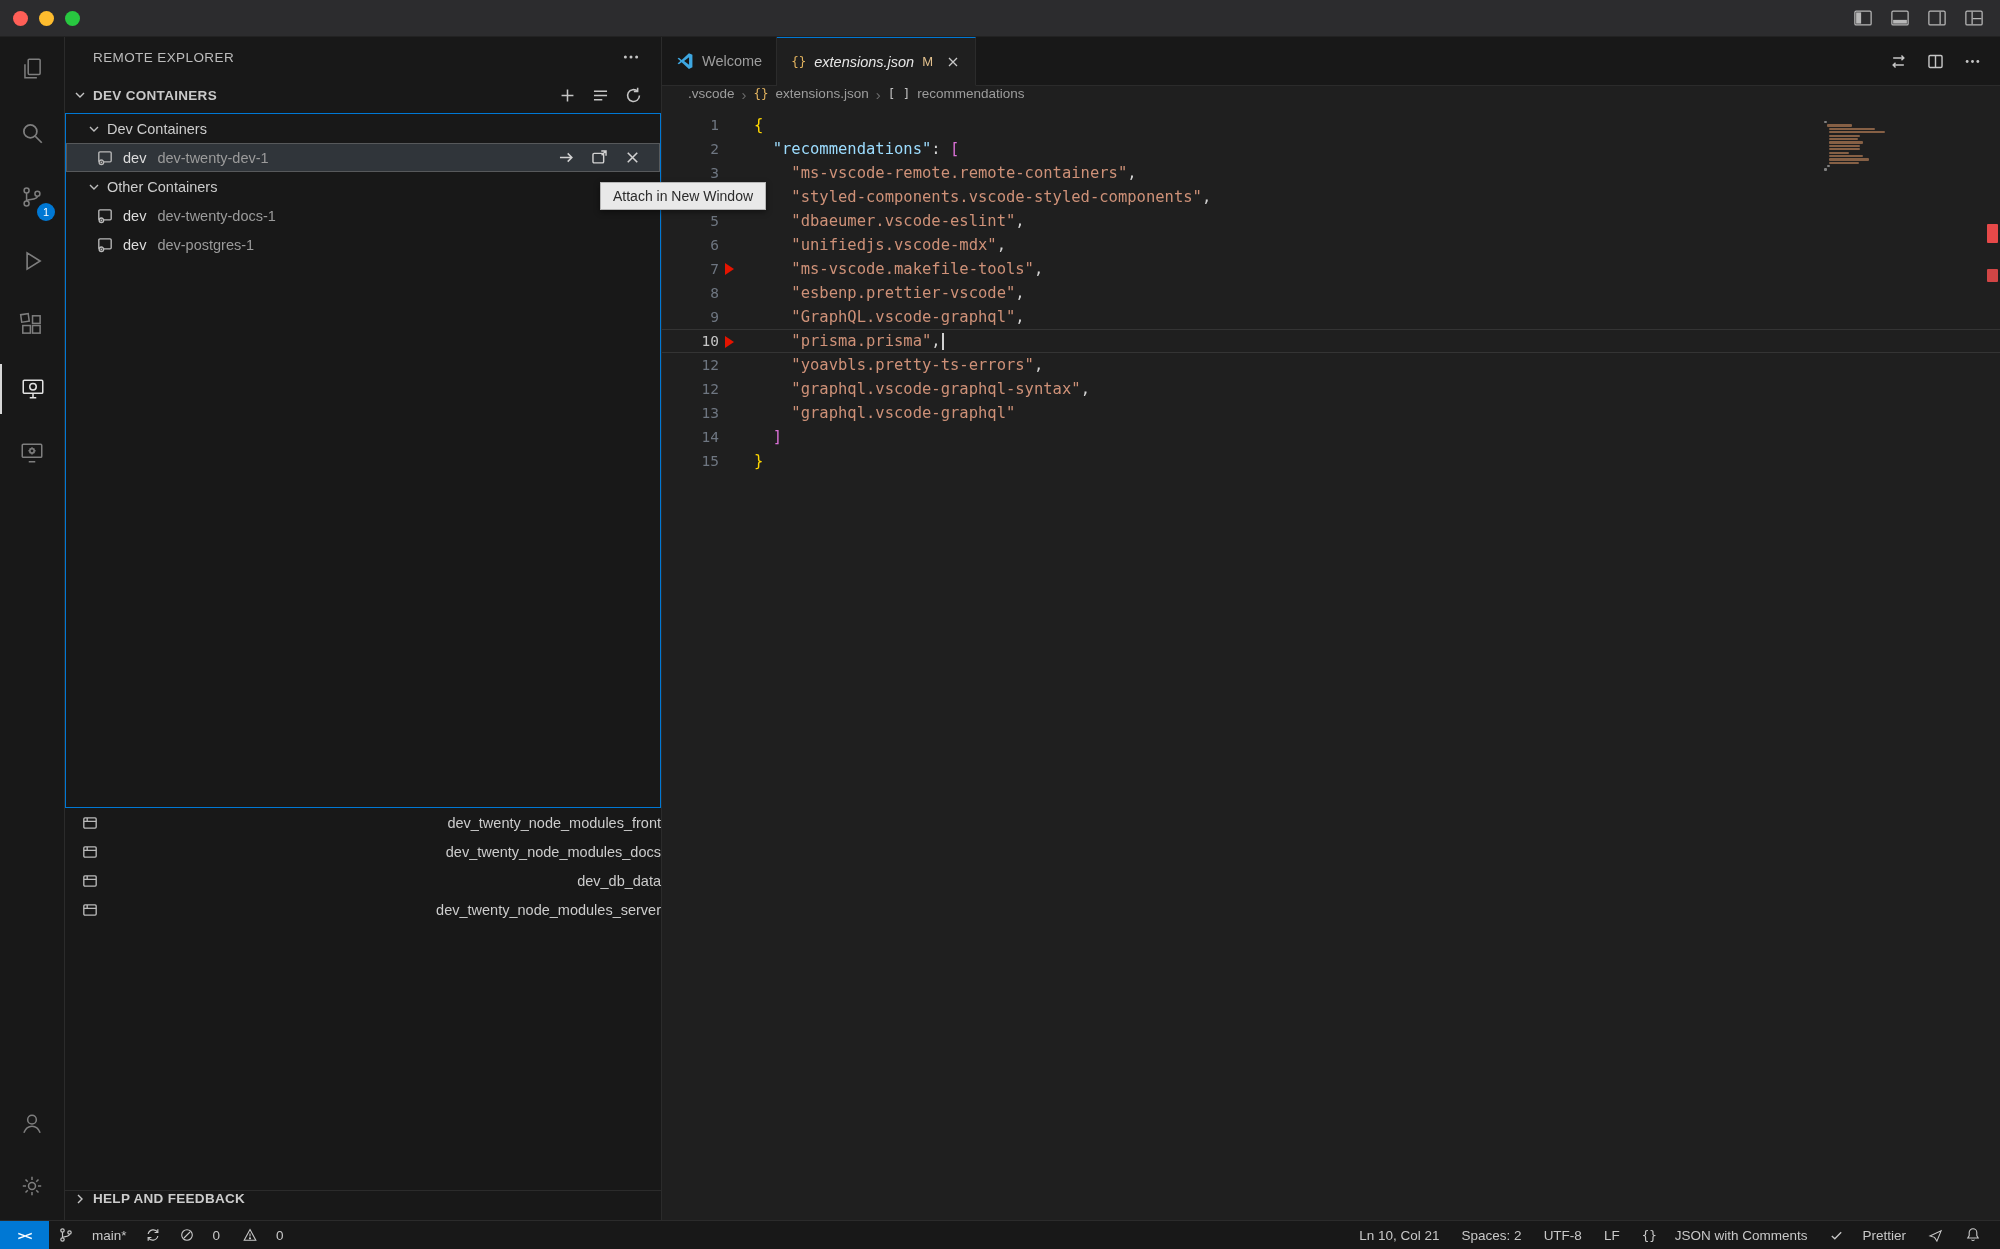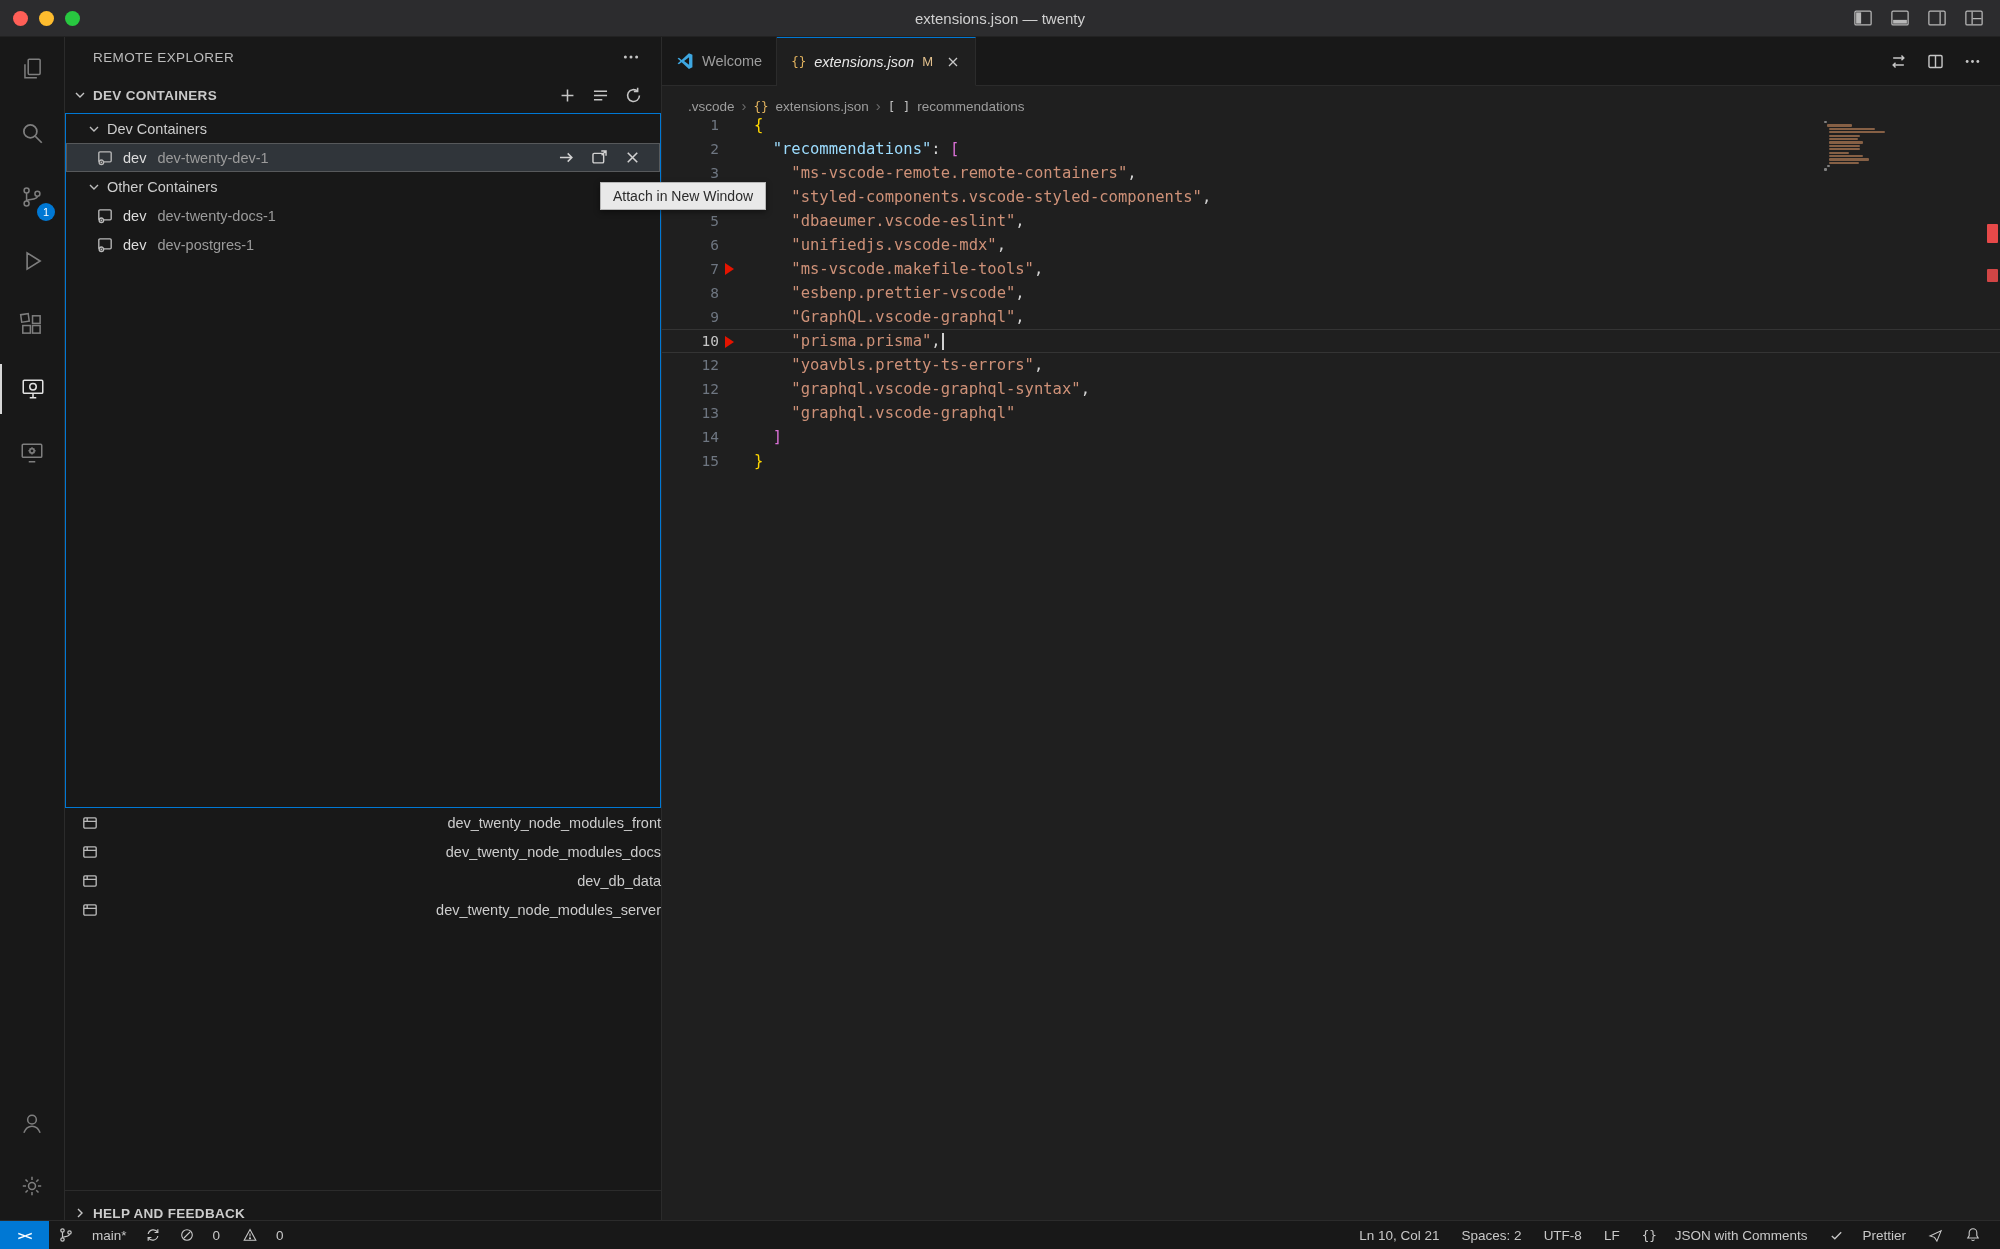--- a/index.html
+++ b/index.html
@@ -44,39 +44,39 @@
   .trow .chev{margin-left:20px;color:#bdbdbd;}
   .trow.group .glabel{margin-left:5px;}
   .trow.item{padding-left:30px;}
   .trow .cicon{color:#b9b9b9;margin-right:9px;}
   .dev-prefix{color:#dcdcdc;}
   .dev-name{color:#9b9b9b;margin-left:11px;}
   .trow.hovered{background:#30353a;outline:1px solid #57595b;outline-offset:-1px;}
   .row-actions{position:absolute;right:18px;top:0;bottom:0;display:flex;align-items:center;gap:14px;color:#d2d2d2;}
   .vol-head{margin-top:6px;}
   .trow.vol{padding-left:16px;justify-content:space-between;}
-  .help-row{position:absolute;left:0;right:0;bottom:0;height:30px;border-top:1px solid #2b2b2b;display:flex;align-items:flex-end;}
+  .help-row{position:absolute;left:0;right:0;bottom:0;height:30px;border-top:1px solid #2b2b2b;display:flex;align-items:flex-start;}
   .help-row .chev{margin-left:7px;color:#c5c5c5;}
 
   
   .tooltip{position:absolute;left:600px;top:182px;height:26px;padding:0 12px;background:#e9e9e9;color:#2b2b2b;
     border:1px solid #b6b6b6;border-radius:0;font-size:14px;display:flex;align-items:center;z-index:60;
     box-shadow:0 2px 6px rgba(0,0,0,.45);white-space:nowrap;}
 
   
   .editor{flex:1;position:relative;background:#1f1f1f;min-width:0;}
   .tabbar{height:48px;background:#181818;border-bottom:1px solid #2b2b2b;display:flex;align-items:stretch;}
   .tab{display:flex;align-items:center;padding:0 14px;font-size:14.5px;color:#9d9d9d;border-right:1px solid #2b2b2b;gap:8px;box-sizing:border-box;}
   .tab.active{background:#1f1f1f;color:#e6e6e6;border-top:1px solid #0078d4;margin-bottom:-1px;border-bottom:1px solid #1f1f1f;}
   .tab.active .tab-label{font-style:italic;}
   .mod-badge{font-size:13px;}
   .tab-close{color:#c9c9c9;margin-left:4px;}
   .tabbar-actions{margin-left:auto;display:flex;align-items:center;gap:18px;padding-right:18px;color:#c5c5c5;}
 
-  .breadcrumbs{height:28px;display:flex;align-items:flex-end;gap:7px;padding-left:26px;font-size:13.5px;color:#9d9d9d;}
+  .breadcrumbs{height:28px;display:flex;align-items:flex-start;gap:7px;padding-left:26px;font-size:13.5px;color:#9d9d9d;}
   .bc-sep{color:#6b6b6b;font-size:15px;}
   .bc-json{color:#e2b35f;font-family:"DejaVu Sans Mono",monospace;font-size:12.5px;}
   .bc-arr{color:#c0c0c0;font-family:"DejaVu Sans Mono",monospace;font-size:12.5px;}
 
   .code{position:absolute;top:76px;left:0;right:0;font-family:"DejaVu Sans Mono",monospace;font-size:15.5px;}
   .crow{height:24px;line-height:24px;position:relative;white-space:pre;box-sizing:border-box;}
   .crow.current{border-top:1px solid #343434;border-bottom:1px solid #343434;line-height:22px;}
   .lnum{position:absolute;left:0;width:57px;text-align:right;color:#6e7681;font-size:14.5px;}
   .crow.current .lnum{color:#c6c6c6;}
   .marker{position:absolute;left:63px;top:6px;width:0;height:0;border-top:6px solid transparent;border-bottom:6px solid transparent;border-left:9px solid #e51400;}
@@ -105,21 +105,20 @@
 <body>
 
 <div class="screen">
 
   <div class="titlebar">
     <div class="traffic">
       <div class="tl red"></div>
       <div class="tl yellow"></div>
       <div class="tl green"></div>
     </div>
-    <div class="title-text">extensions.json — twenty</div>
     <div class="tb-icons">
       <span>
         <svg width="20" height="20" viewBox="0 0 16 16" fill="none" stroke="currentColor">
             <rect x="1.5" y="2.5" width="13" height="11" rx="1"></rect>
             <rect x="2.5" y="3.5" width="4" height="9" fill="currentColor" stroke="none"></rect>
           </svg>
         </span>
       <span>
         <svg width="20" height="20" viewBox="0 0 16 16" fill="none" stroke="currentColor">
             <rect x="1.5" y="2.5" width="13" height="11" rx="1"></rect>

